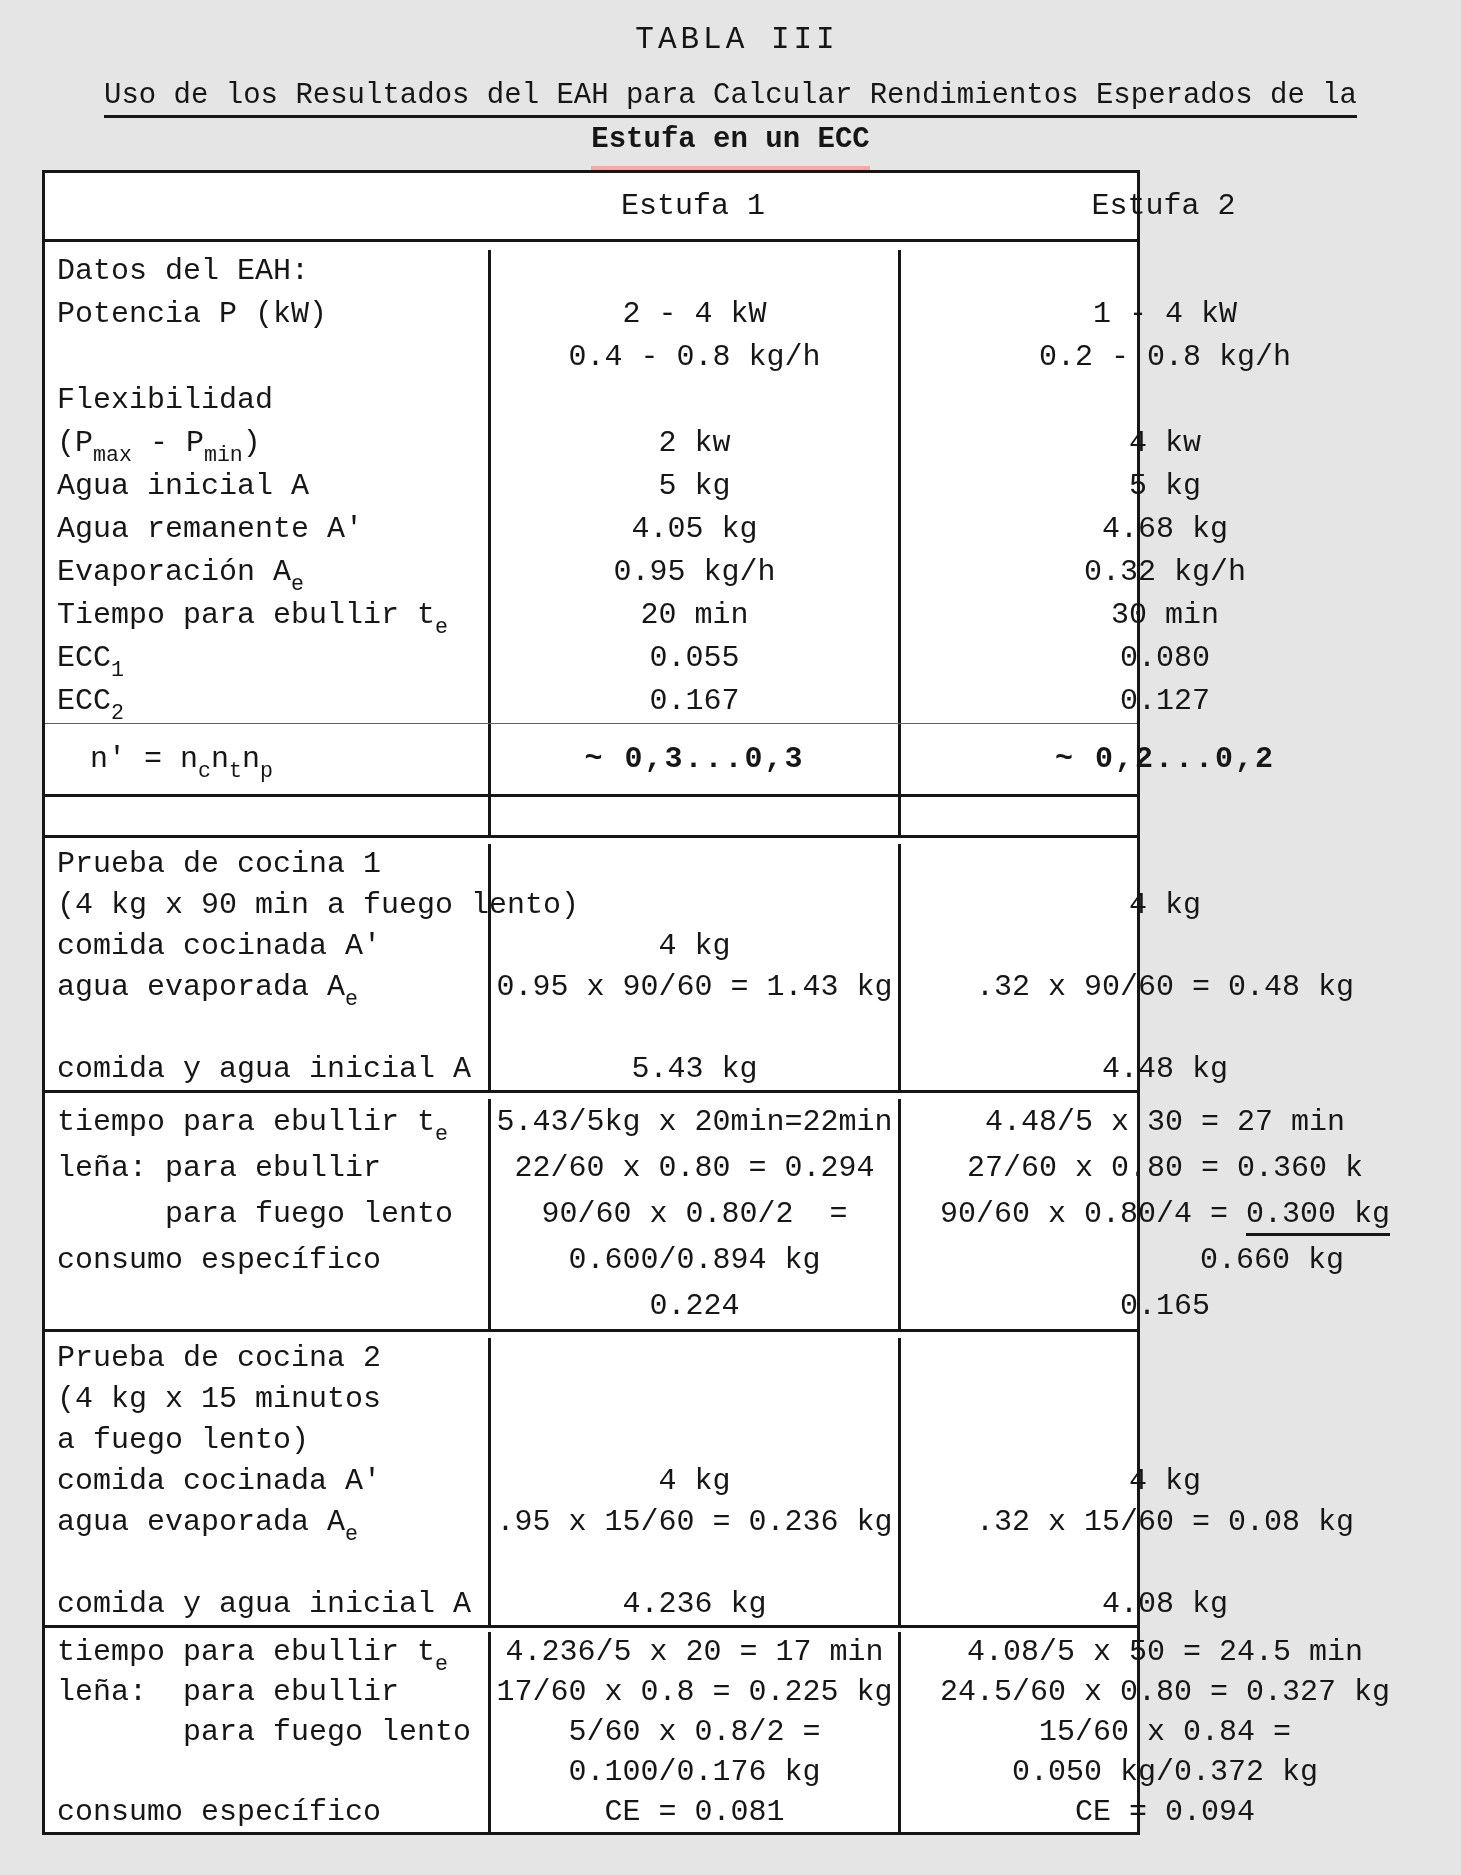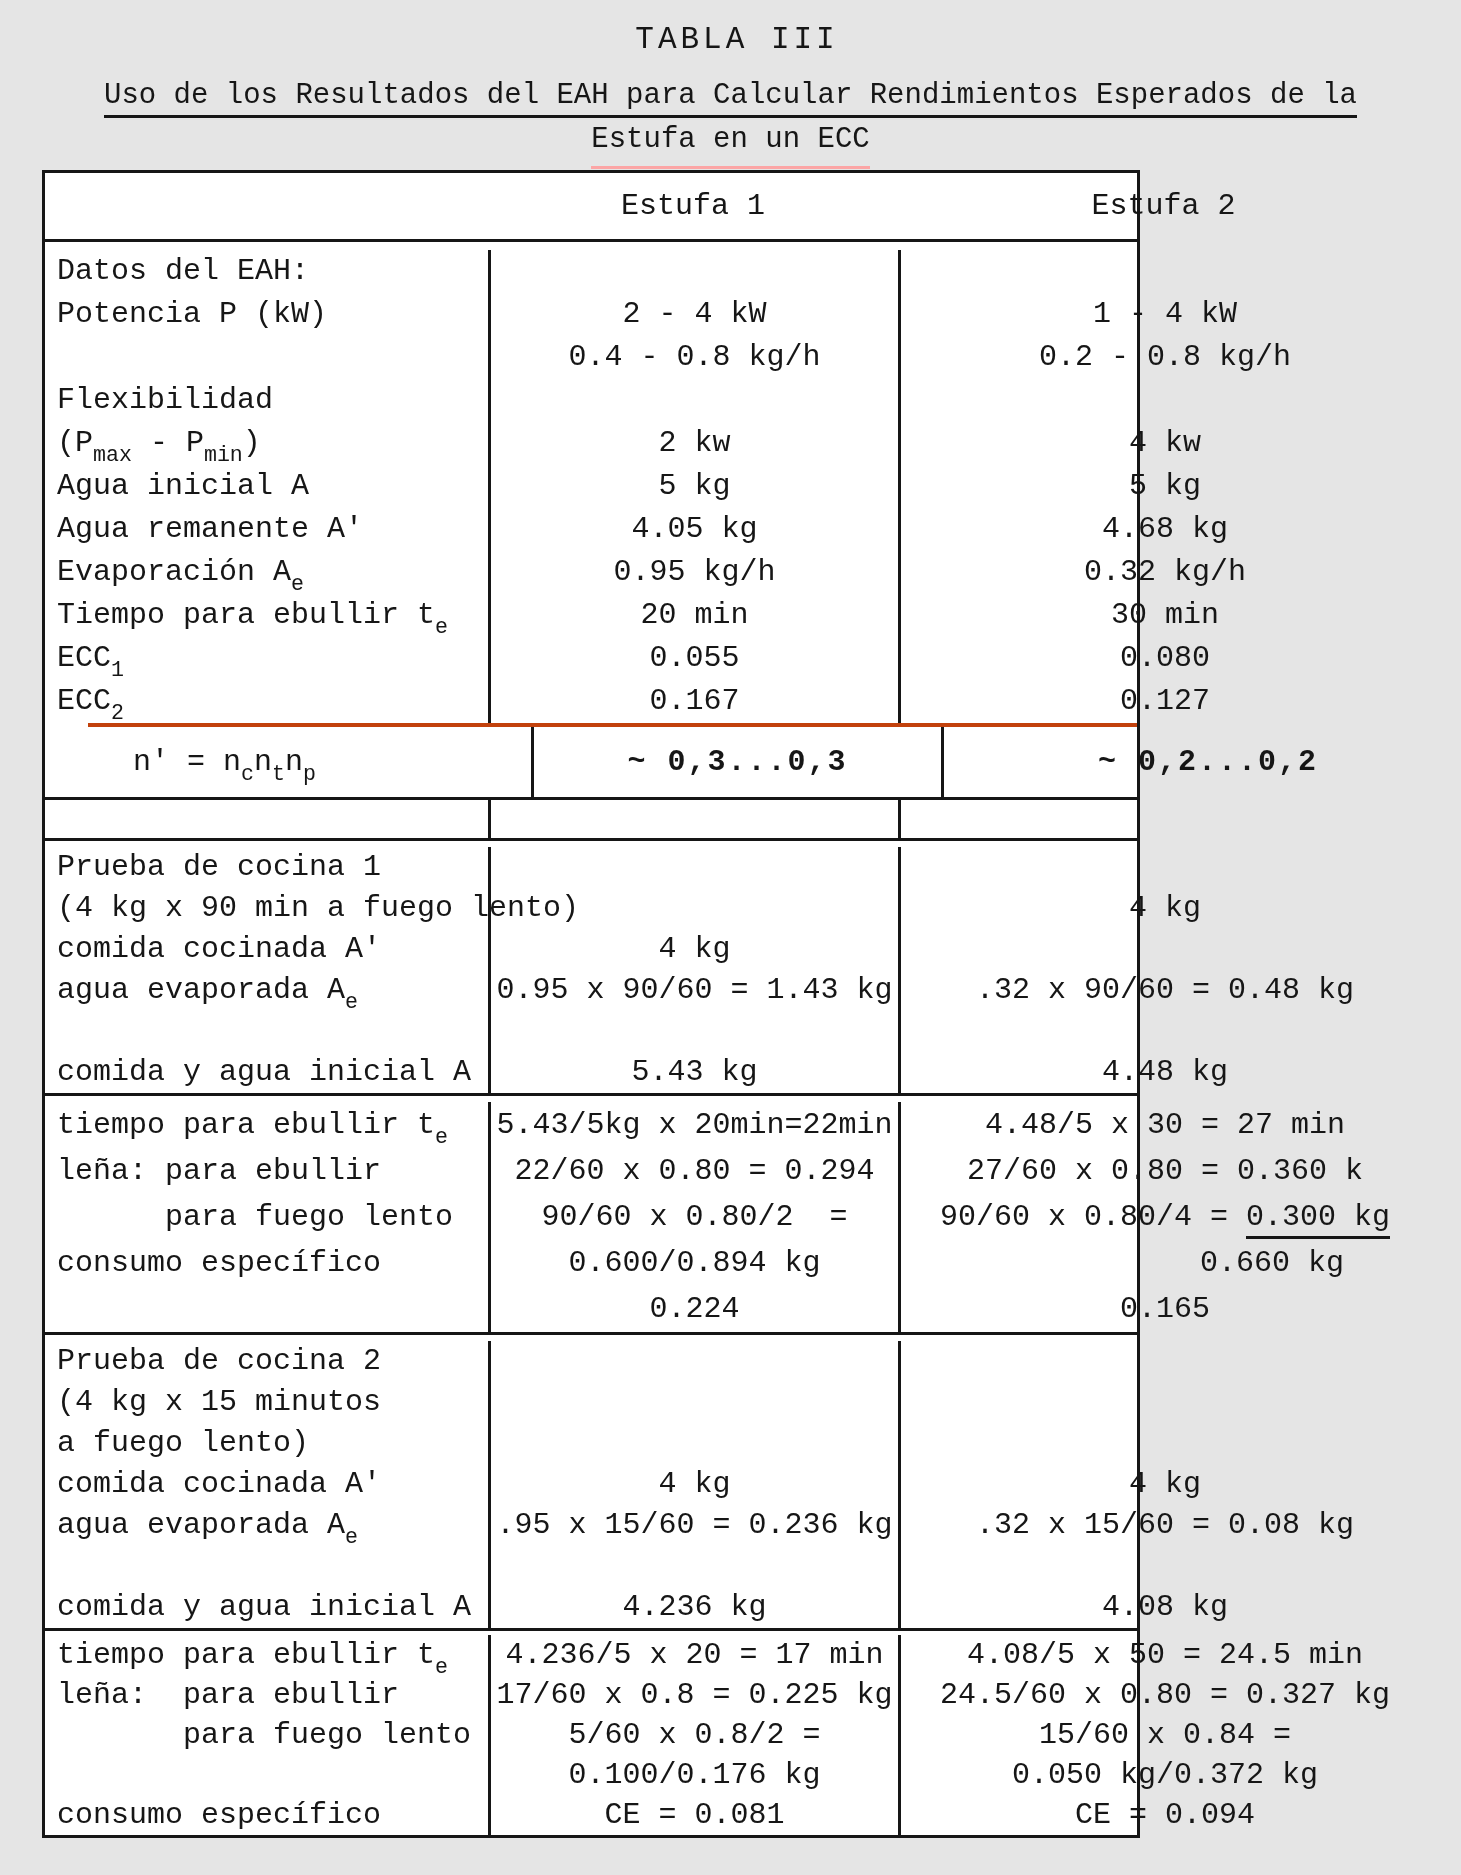--- a/index.html
+++ b/index.html
@@ -4,38 +4,38 @@
 <style>
   html,body{margin:0;padding:0;background:#ffffff;}
   body{width:1461px;height:1875px;position:relative;overflow:hidden;
        font-family:"Liberation Mono","DejaVu Sans Mono",monospace;color:#161616;}
   .page{position:absolute;inset:0;background:#e5e5e5;}
   .doc-title{position:absolute;top:22px;left:42px;width:1390px;text-align:center;
              font-size:31px;letter-spacing:4px;white-space:pre;}
   .subtitle{position:absolute;top:74px;left:0;width:1461px;text-align:center;
             font-size:29px;line-height:44px;}
   .u1{border-bottom:3px solid #161616;padding-bottom:3px;}
-  .u2{display:inline-block;position:relative;border-bottom:3px solid #fca5a5;padding-bottom:4px;}
+  .u2{display:inline-block;position:relative;border-bottom:5px solid #fca5a5;padding-bottom:4px;font-weight:bold;}
   .u2::after{content:"";position:absolute;left:0;right:0;bottom:-9px;height:3px;background:#161616;}
   .tbl{position:absolute;top:170px;left:42px;width:1098px;border:3px solid #161616;
        box-sizing:border-box;background:#fff;font-size:30px;}
   .sec{display:grid;grid-template-columns:443px 410px 531px;box-sizing:border-box;}
   .sec > div{white-space:pre;overflow:visible;}
   .c2,.c3{border-left:3px solid #161616;}
   .l{padding-left:12px;}
   .v{text-align:center;}
   
   .sec-head{grid-auto-rows:66px;position:relative;}
   .sec-head div{line-height:66px;}
   .head-rule{position:absolute;left:145px;right:-3px;bottom:-3px;height:3px;background:#161616;}
   
   .sec-datos{grid-auto-rows:43px;padding-top:8px;border-top:3px solid #161616;}
   .sec-datos div{line-height:43px;}
   
-  .sec-eta{grid-auto-rows:70px;border-top:4px solid #c2410c;margin-left:43px;}
+  .sec-eta{grid-auto-rows:70px;border-top:1px solid #c2410c;}
   .sec-eta div{line-height:70px;}
   .sec-eta .l{padding-left:45px;}
   .sec-eta .v{font-weight:bold;letter-spacing:2px;}
   
   .sec-empty{grid-auto-rows:38px;border-top:3px solid #161616;}
   
   .sec-p1{grid-auto-rows:41px;padding-top:6px;border-top:3px solid #161616;}
   .sec-p1 div{line-height:41px;}
   
   .sec-l1{grid-auto-rows:46px;padding-top:6px;border-top:3px solid #161616;}

